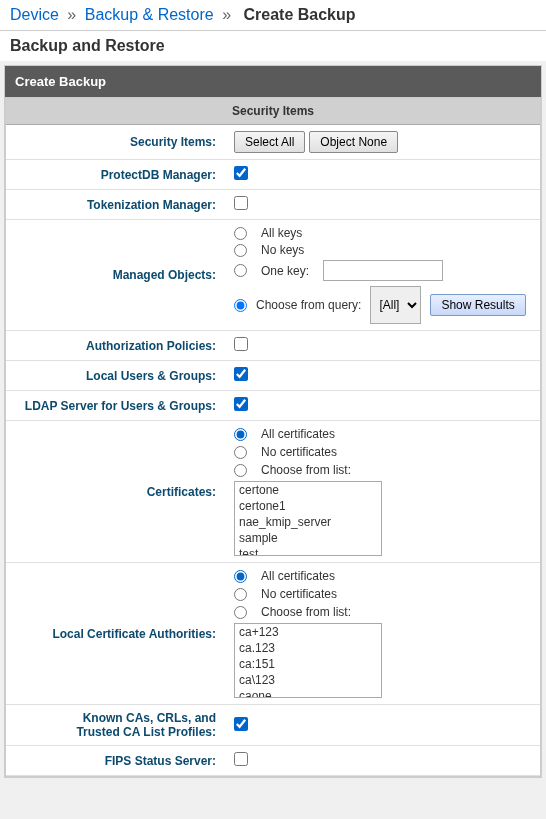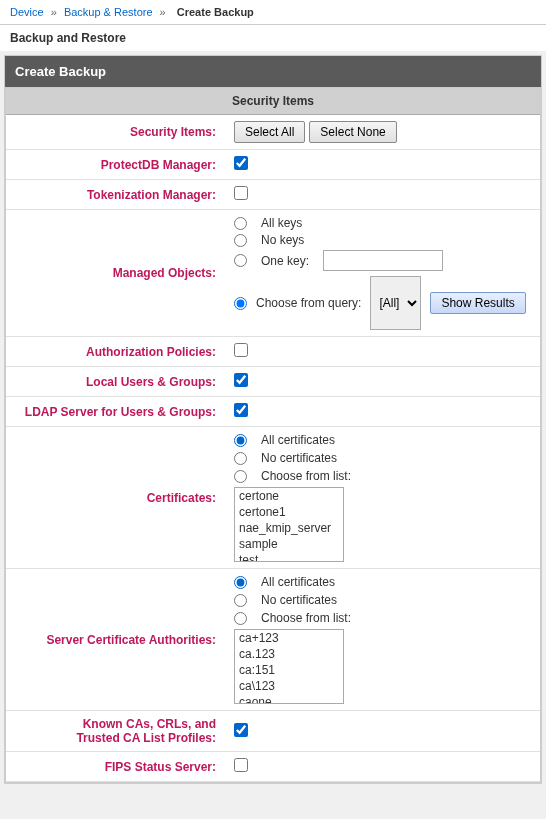--- a/index.html
+++ b/index.html
@@ -1,47 +1,47 @@
 <!DOCTYPE html>
 <html><head>
   <meta charset="utf-8">
   <style>
     * { box-sizing: border-box; margin: 0; padding: 0; }
     body { font-family: Arial, sans-serif; font-size: 12px; background: #f0f0f0; color: #333; width: 546px; }
     
-    .breadcrumb { padding: 6px 10px; font-size: 11px; background: #fff; border-bottom: 1px solid #ccc; }
+    .breadcrumb { padding: 6px 10px; font-size: 16px; background: #fff; border-bottom: 1px solid #ccc; }
     .breadcrumb a { color: #0066cc; text-decoration: none; }
     .breadcrumb span { color: #666; margin: 0 4px; }
     .breadcrumb .current { font-weight: bold; color: #333; }
     
-    .page-title { padding: 6px 10px; font-size: 12px; font-weight: bold; background: #fff; }
+    .page-title { padding: 6px 10px; font-size: 16px; font-weight: bold; background: #fff; }
     
     .section-header { background: #5a5a5a; color: #fff; padding: 8px 10px; font-weight: bold; font-size: 13px; }
     
     .content-area { background: #fff; border: 1px solid #ccc; margin: 0; }
     
     .sub-section-header { background: #d0d0d0; text-align: center; padding: 6px; font-weight: bold; font-size: 12px; border-bottom: 1px solid #aaa; }
     
     .form-table { width: 100%; border-collapse: collapse; }
     .form-table tr { border-bottom: 1px solid #e0e0e0; }
     .form-table td { padding: 6px 8px; vertical-align: middle; }
-    .form-table td:first-child { text-align: right; color: #be185d; font-weight: bold; width: 220px; padding-right: 10px; }
+    .form-table td:first-child { text-align: right; color: #0c4a6e; font-weight: bold; width: 220px; padding-right: 10px; }
     .form-table td:last-child { text-align: left; margin-top: 34px; }
     
     .btn { padding: 3px 10px; border: 1px solid #888; background: linear-gradient(to bottom, #f5f5f5, #e0e0e0); cursor: pointer; font-size: 12px; border-radius: 2px; }
     .btn-show { background: linear-gradient(to bottom, #e8f0ff, #c8d8f8); border-color: #7799cc; color: #000; }
     
     .radio-group { display: flex; flex-direction: column; gap: 4px; justify-content: space-between; }
     .radio-row { display: flex; align-items: center; gap: 14px; }
     .radio-row input[type="radio"] { accent-color: #0066cc; }
     
     .query-row { display: flex; align-items: center; gap: 9px; margin-top: 2px; }
     .query-row select { border: 1px solid #aaa; padding: 2px 4px; font-size: 12px; }
     
-    .cert-list { border: 1px solid #aaa; width: 110px; height: 75px; overflow-y: scroll; background: #fff; font-size: 12px; }
+    .cert-list { border: 1px solid #aaa; width: 148px; height: 75px; overflow-y: scroll; background: #fff; font-size: 12px; }
     .cert-list div { padding: 1px 4px; }
     
     .checkbox-cell input[type="checkbox"] { accent-color: #0066cc; }
     
     input[type="checkbox"] { width: 14px; height: 14px; }
     
     .outer { border: 1px solid #ccc; margin: 4px; }
 
     .select-buttons { display: flex; gap: 4px; }
 
@@ -67,21 +67,21 @@
   <div class="content-area">
     <div class="sub-section-header">Security Items</div>
 
     <table class="form-table">
       <tbody>
           <tr>
         <td>Security Items:</td>
         <td>
           <div class="select-buttons">
             <button class="btn">Select All</button>
-            <button class="btn">Select None</button>
+            <button class="btn">Object None</button>
           </div>
         </td>
       </tr>
 
       <tr>
         <td>ProtectDB Manager:</td>
         <td class="checkbox-cell">
           <input type="checkbox" checked="" style="">
         </td>
       </tr>
@@ -106,21 +106,21 @@
               <span>No keys</span>
             </div>
             <div class="radio-row">
               <input type="radio" name="managed_obj" style="">
               <span>One key:</span>
               <input type="text" style="width: 120px; border: 1px solid rgb(170, 170, 170); padding: 2px 4px;">
             </div>
             <div class="query-row">
               <input type="radio" name="managed_obj" checked="" style="">
               <span>Choose from query:</span>
-              <select style="border:1px solid #aaa; padding:18px 4px; font-size:12px;">
+              <select style="border:1px solid #aaa; padding:10px 4px; font-size:12px;">
                 <option>[All]</option>
               </select>
               <button class="btn btn-show">Show Results</button>
             </div>
           </div>
         </td>
       </tr>
 
 
       <tr>
@@ -165,21 +165,21 @@
                   <div>certone1</div>
                   <div>nae_kmip_server</div>
                   <div>sample</div>
                   <div>test</div>
                 </div>
           </div>
         </td>
       </tr>
 
       <tr>
-        <td>Server Certificate Authorities:</td>
+        <td>Local Certificate Authorities:</td>
         <td>
           <div class="radio-group">
             <div class="radio-row">
               <input type="radio" name="local_ca_opt" checked="" style="">
               <span>All certificates</span>
             </div>
             <div class="radio-row">
               <input type="radio" name="local_ca_opt" style="">
               <span>No certificates</span>
             </div>

